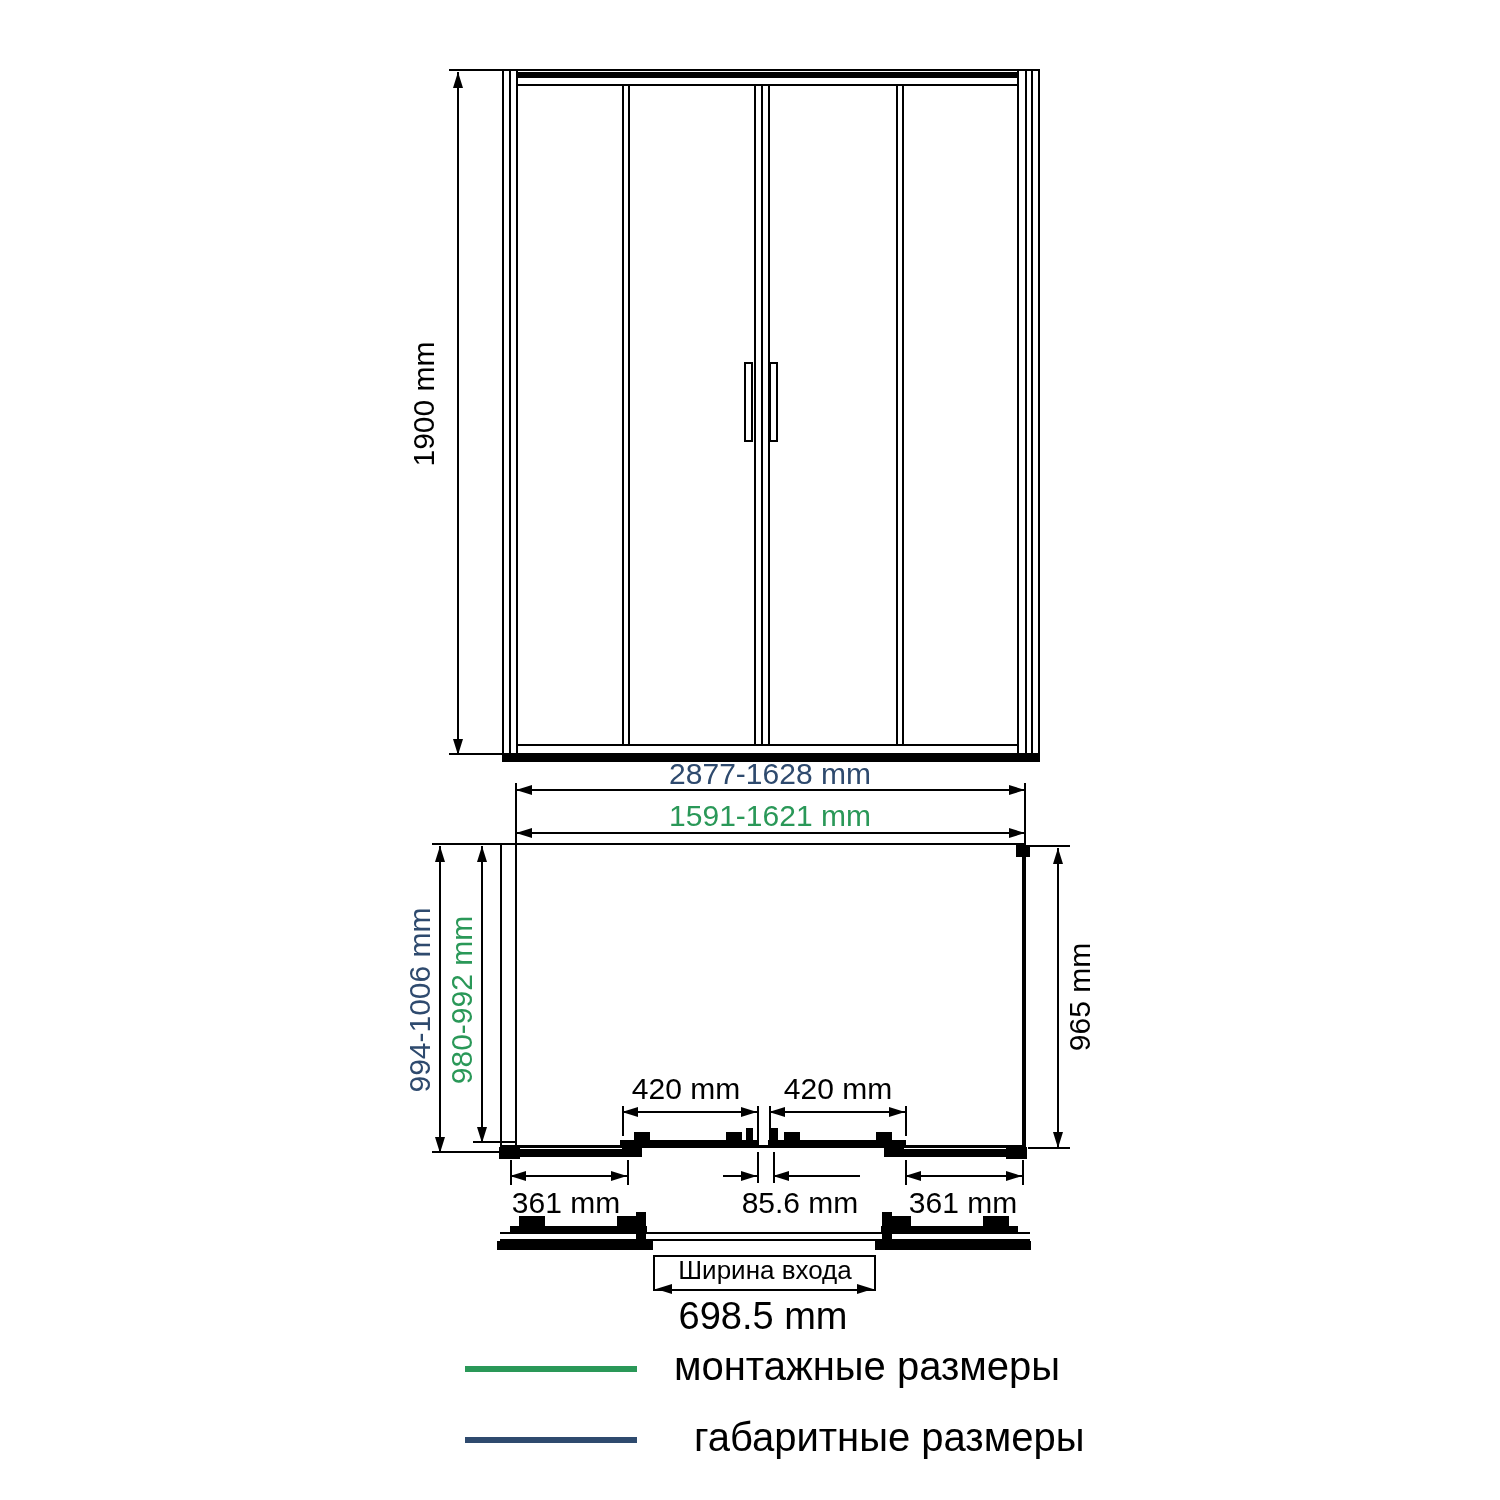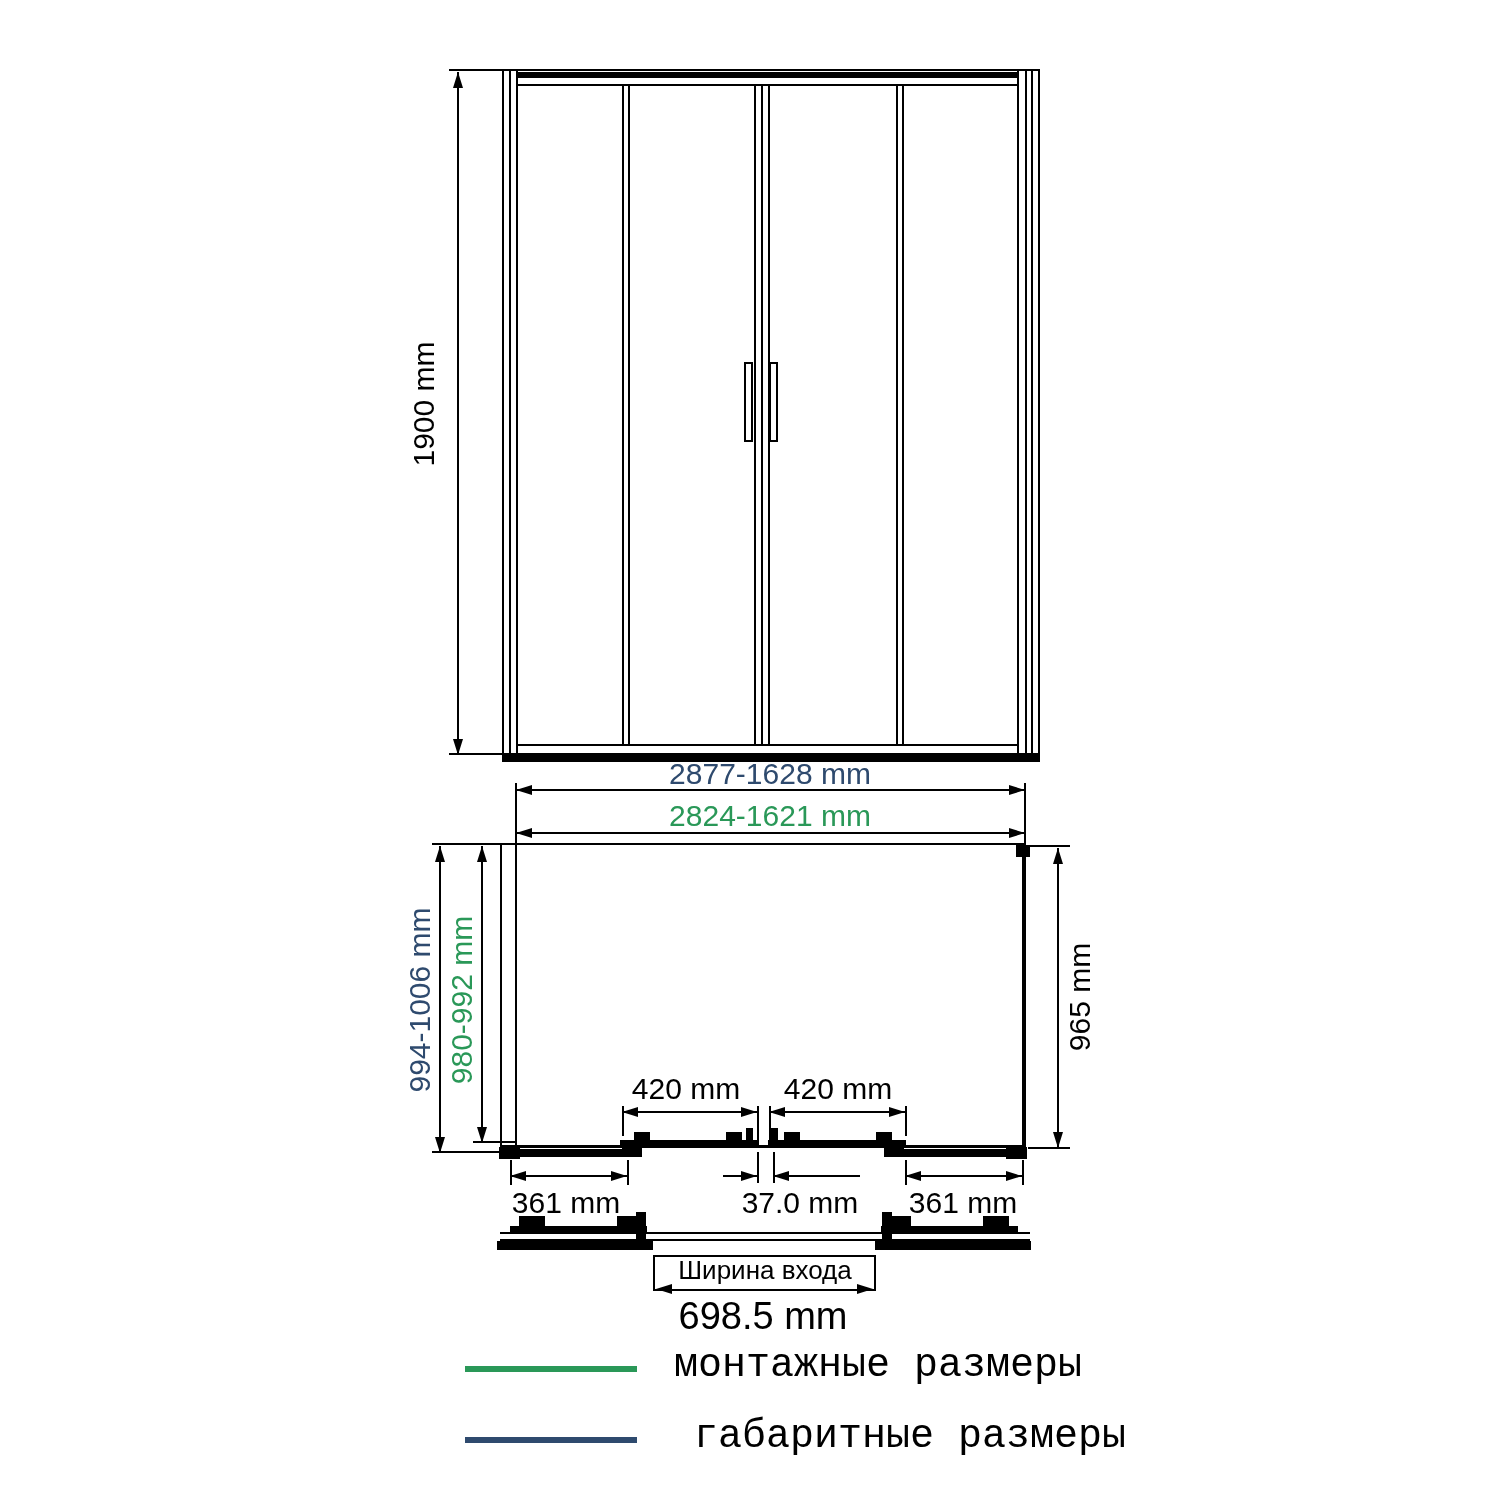--- a/index.html
+++ b/index.html
@@ -13,21 +13,21 @@
   .al{border-width:5px 16px 5px 0;border-right-color:#000;}
   .ar{border-width:5px 0 5px 16px;border-left-color:#000;}
   .au{border-width:0 5px 16px 5px;border-bottom-color:#000;}
   .ad{border-width:16px 5px 0 5px;border-top-color:#000;}
   .lab{position:absolute;font-size:30px;line-height:1;white-space:nowrap;
        transform:translate(-50%,-50%);}
   .vlab{position:absolute;font-size:30px;line-height:1;white-space:nowrap;
         transform:translate(-50%,-50%) rotate(-90deg);}
   .f26{font-size:26px;} .f38{font-size:38px;} .f40{font-size:40px;}
   .navy{color:var(--navy,#2e4a6e);} .green{color:var(--green,#2a9858);}
-  .lleft{transform:translate(0,-50%);font-family:Liberation Mono, monospace;}
+  .lleft{transform:translate(0,-50%);}
   .sw{position:absolute;height:6px;}
   .swg{background:var(--green,#2a9858);} .swn{background:var(--navy,#2e4a6e);}
 </style>
 </head>
 <body>
 
 <div id="canvas">
 
   <div>
 
@@ -66,21 +66,21 @@
   <div>
     <i class="vl" style="left:515px;top:783px;height:69px"></i>
     <i class="vl" style="left:1024px;top:783px;height:62px"></i>
     <i class="hl" style="left:516px;top:789px;width:509px"></i>
     <i class="al" style="left:516px;top:785px"></i>
     <i class="ar" style="left:1009px;top:785px"></i>
     <div class="lab navy" style="left:770px;top:774px">2877-1628 mm</div>
     <i class="hl" style="left:516px;top:832px;width:509px"></i>
     <i class="al" style="left:516px;top:828px"></i>
     <i class="ar" style="left:1009px;top:828px"></i>
-    <div class="lab green" style="left:770px;top:816px">2824-1621 mm</div>
+    <div class="lab green" style="left:770px;top:816px">1591-1621 mm</div>
   </div>
 
   <div>
     <i class="hl" style="left:432px;top:843px;width:594px"></i>
     <i class="vl" style="left:500px;top:843px;height:309px"></i>
     <i class="vl" style="left:515px;top:843px;height:302px"></i>
     <i class="blk" style="left:1022px;top:846px;width:4px;height:306px"></i>
     <i class="blk" style="left:1016px;top:845px;width:14px;height:12px"></i>
 
     <i class="blk" style="left:500px;top:1145px;width:526px;height:3px"></i>
@@ -148,21 +148,21 @@
     <i class="hl" style="left:905px;top:1175px;width:117px"></i>
     <i class="al" style="left:905px;top:1171px"></i>
     <i class="ar" style="left:1006px;top:1171px"></i>
     <i class="vl" style="left:757px;top:1152px;height:31px"></i>
     <i class="vl" style="left:773px;top:1152px;height:31px"></i>
     <i class="hl" style="left:723px;top:1175px;width:34px"></i>
     <i class="ar" style="left:741px;top:1171px"></i>
     <i class="hl" style="left:773px;top:1175px;width:87px"></i>
     <i class="al" style="left:773px;top:1171px"></i>
     <div class="lab" style="left:566px;top:1203px">361 mm</div>
-    <div class="lab" style="left:800px;top:1203px">37.0 mm</div>
+    <div class="lab" style="left:800px;top:1203px">85.6 mm</div>
     <div class="lab" style="left:963px;top:1203px">361 mm</div>
   </div>
 
   <div>
     <i class="hl" style="left:500px;top:1232px;width:530px"></i>
     <i class="hl" style="left:500px;top:1239px;width:530px"></i>
     <i class="blk" style="left:497px;top:1241px;width:156px;height:9px"></i>
     <i class="blk" style="left:510px;top:1226px;width:137px;height:8px"></i>
     <i class="blk" style="left:519px;top:1216px;width:26px;height:10px"></i>
     <i class="blk" style="left:617px;top:1216px;width:26px;height:10px"></i>

